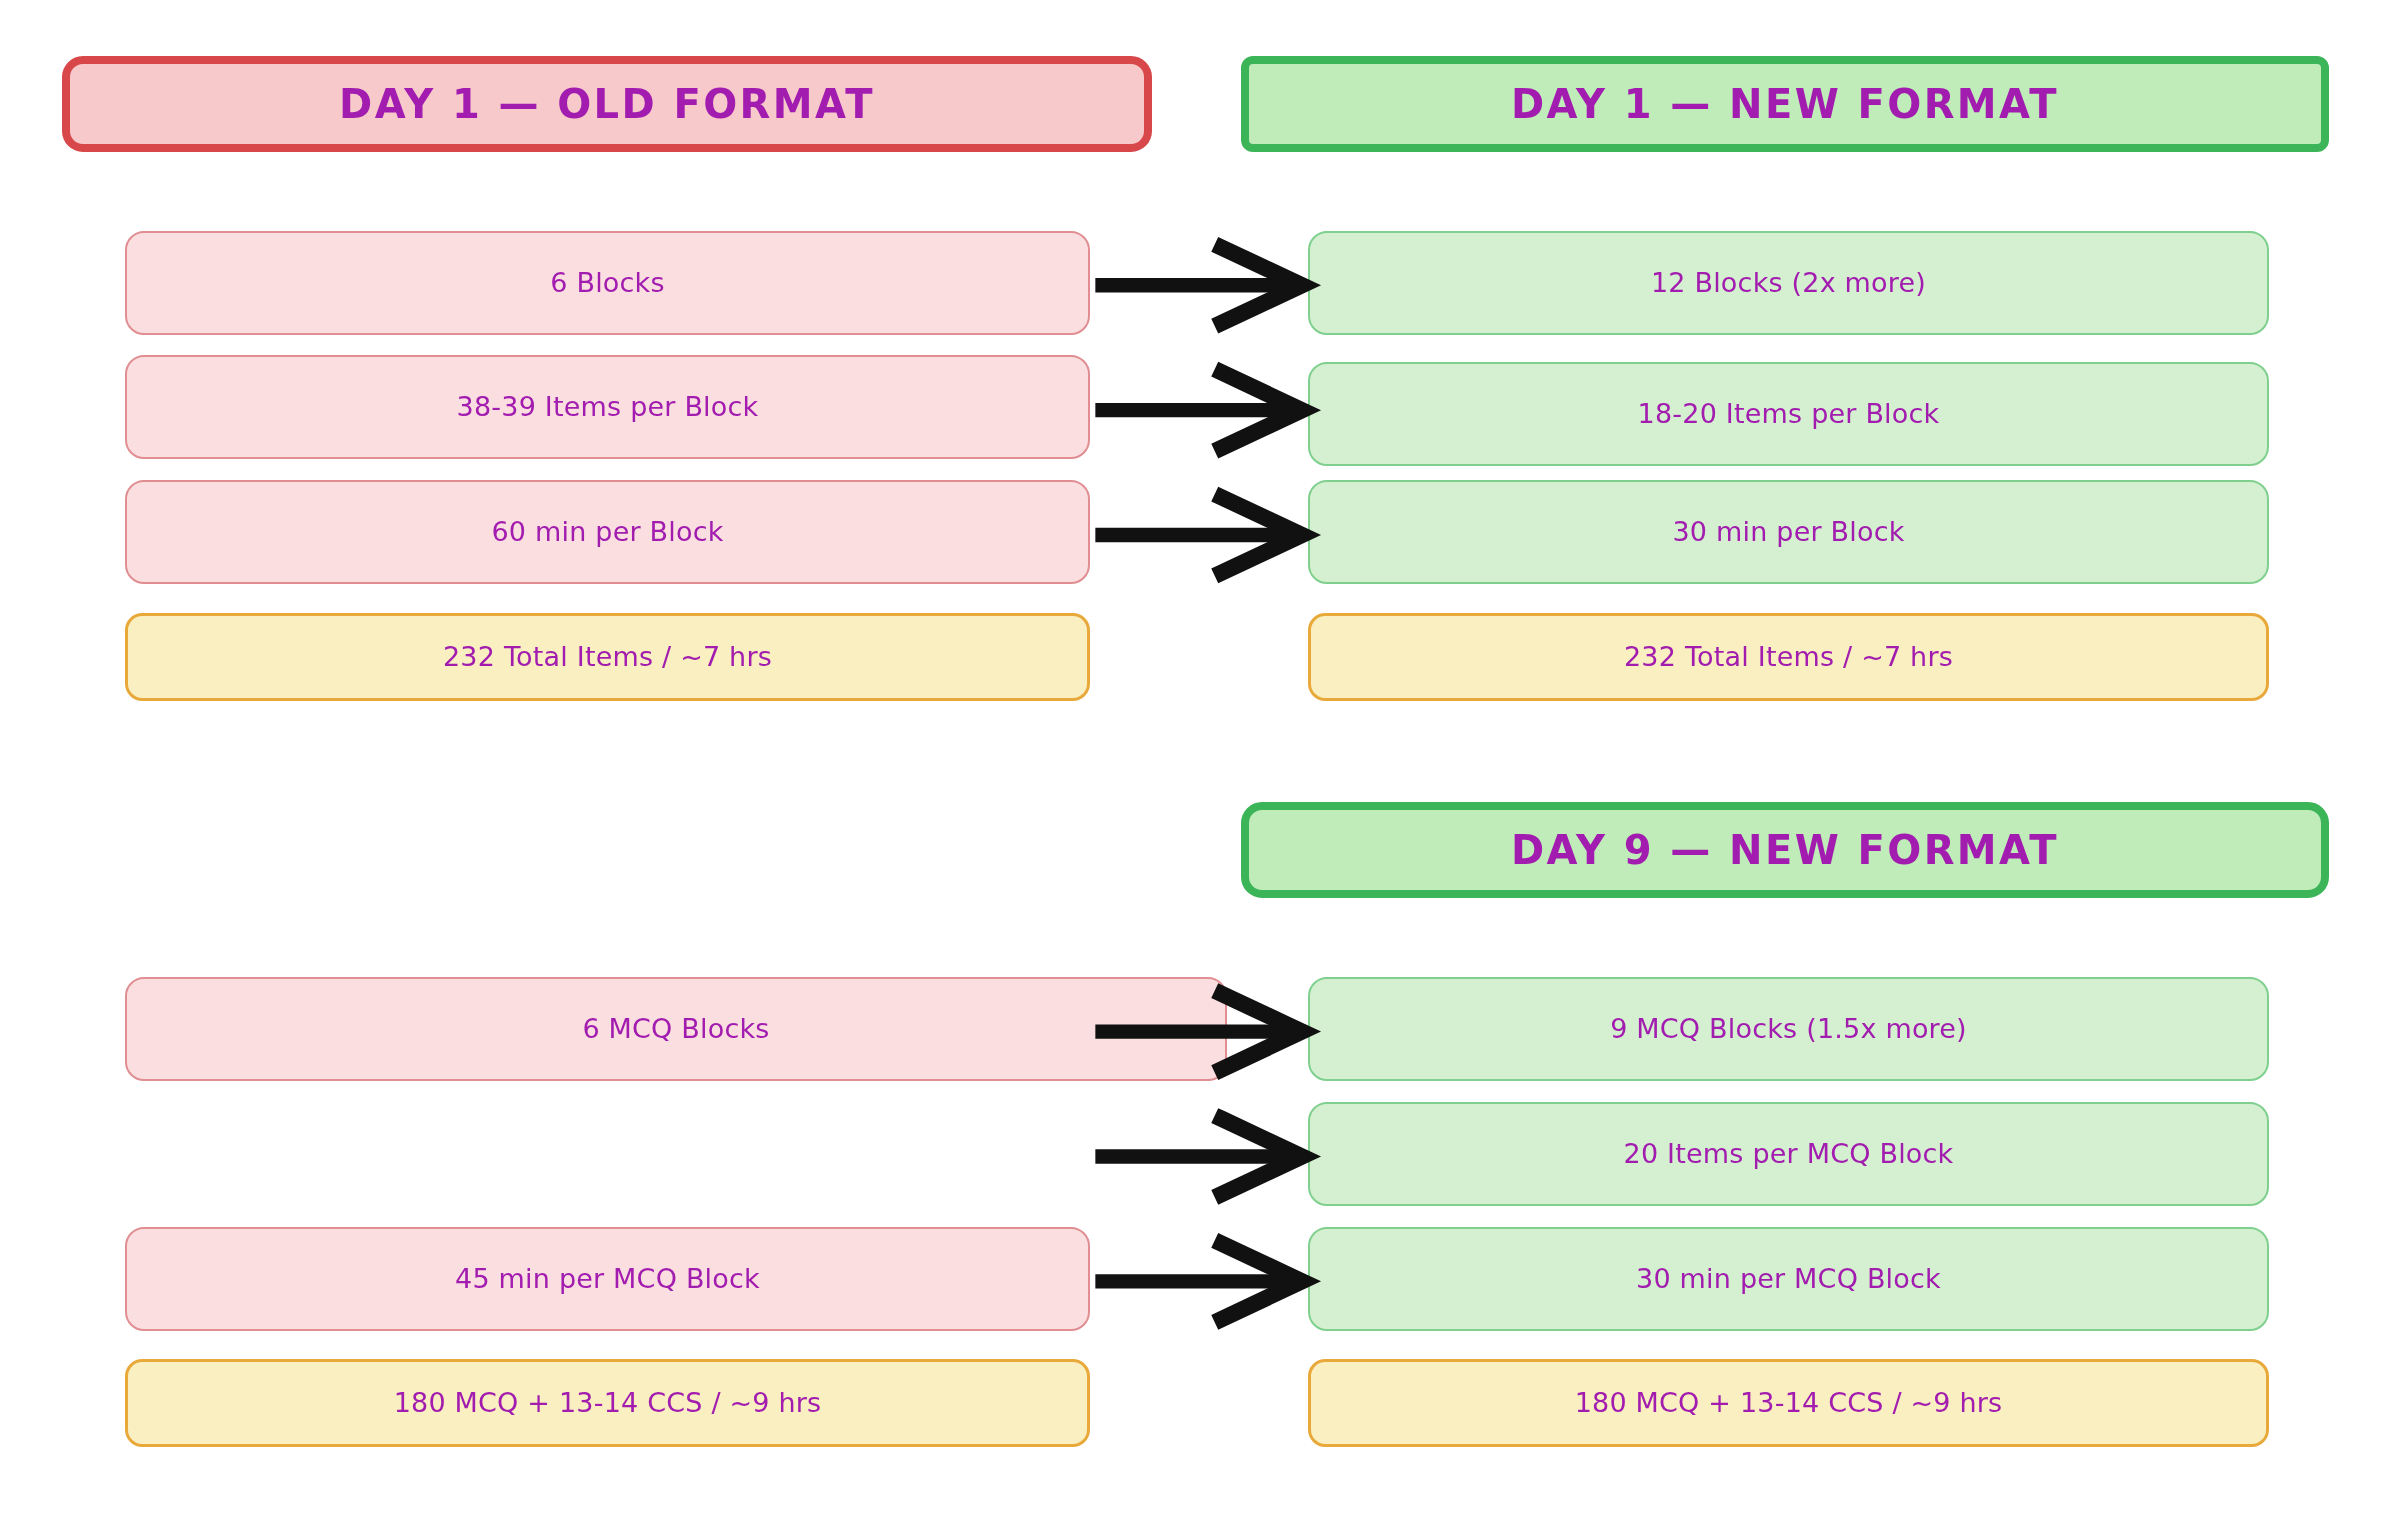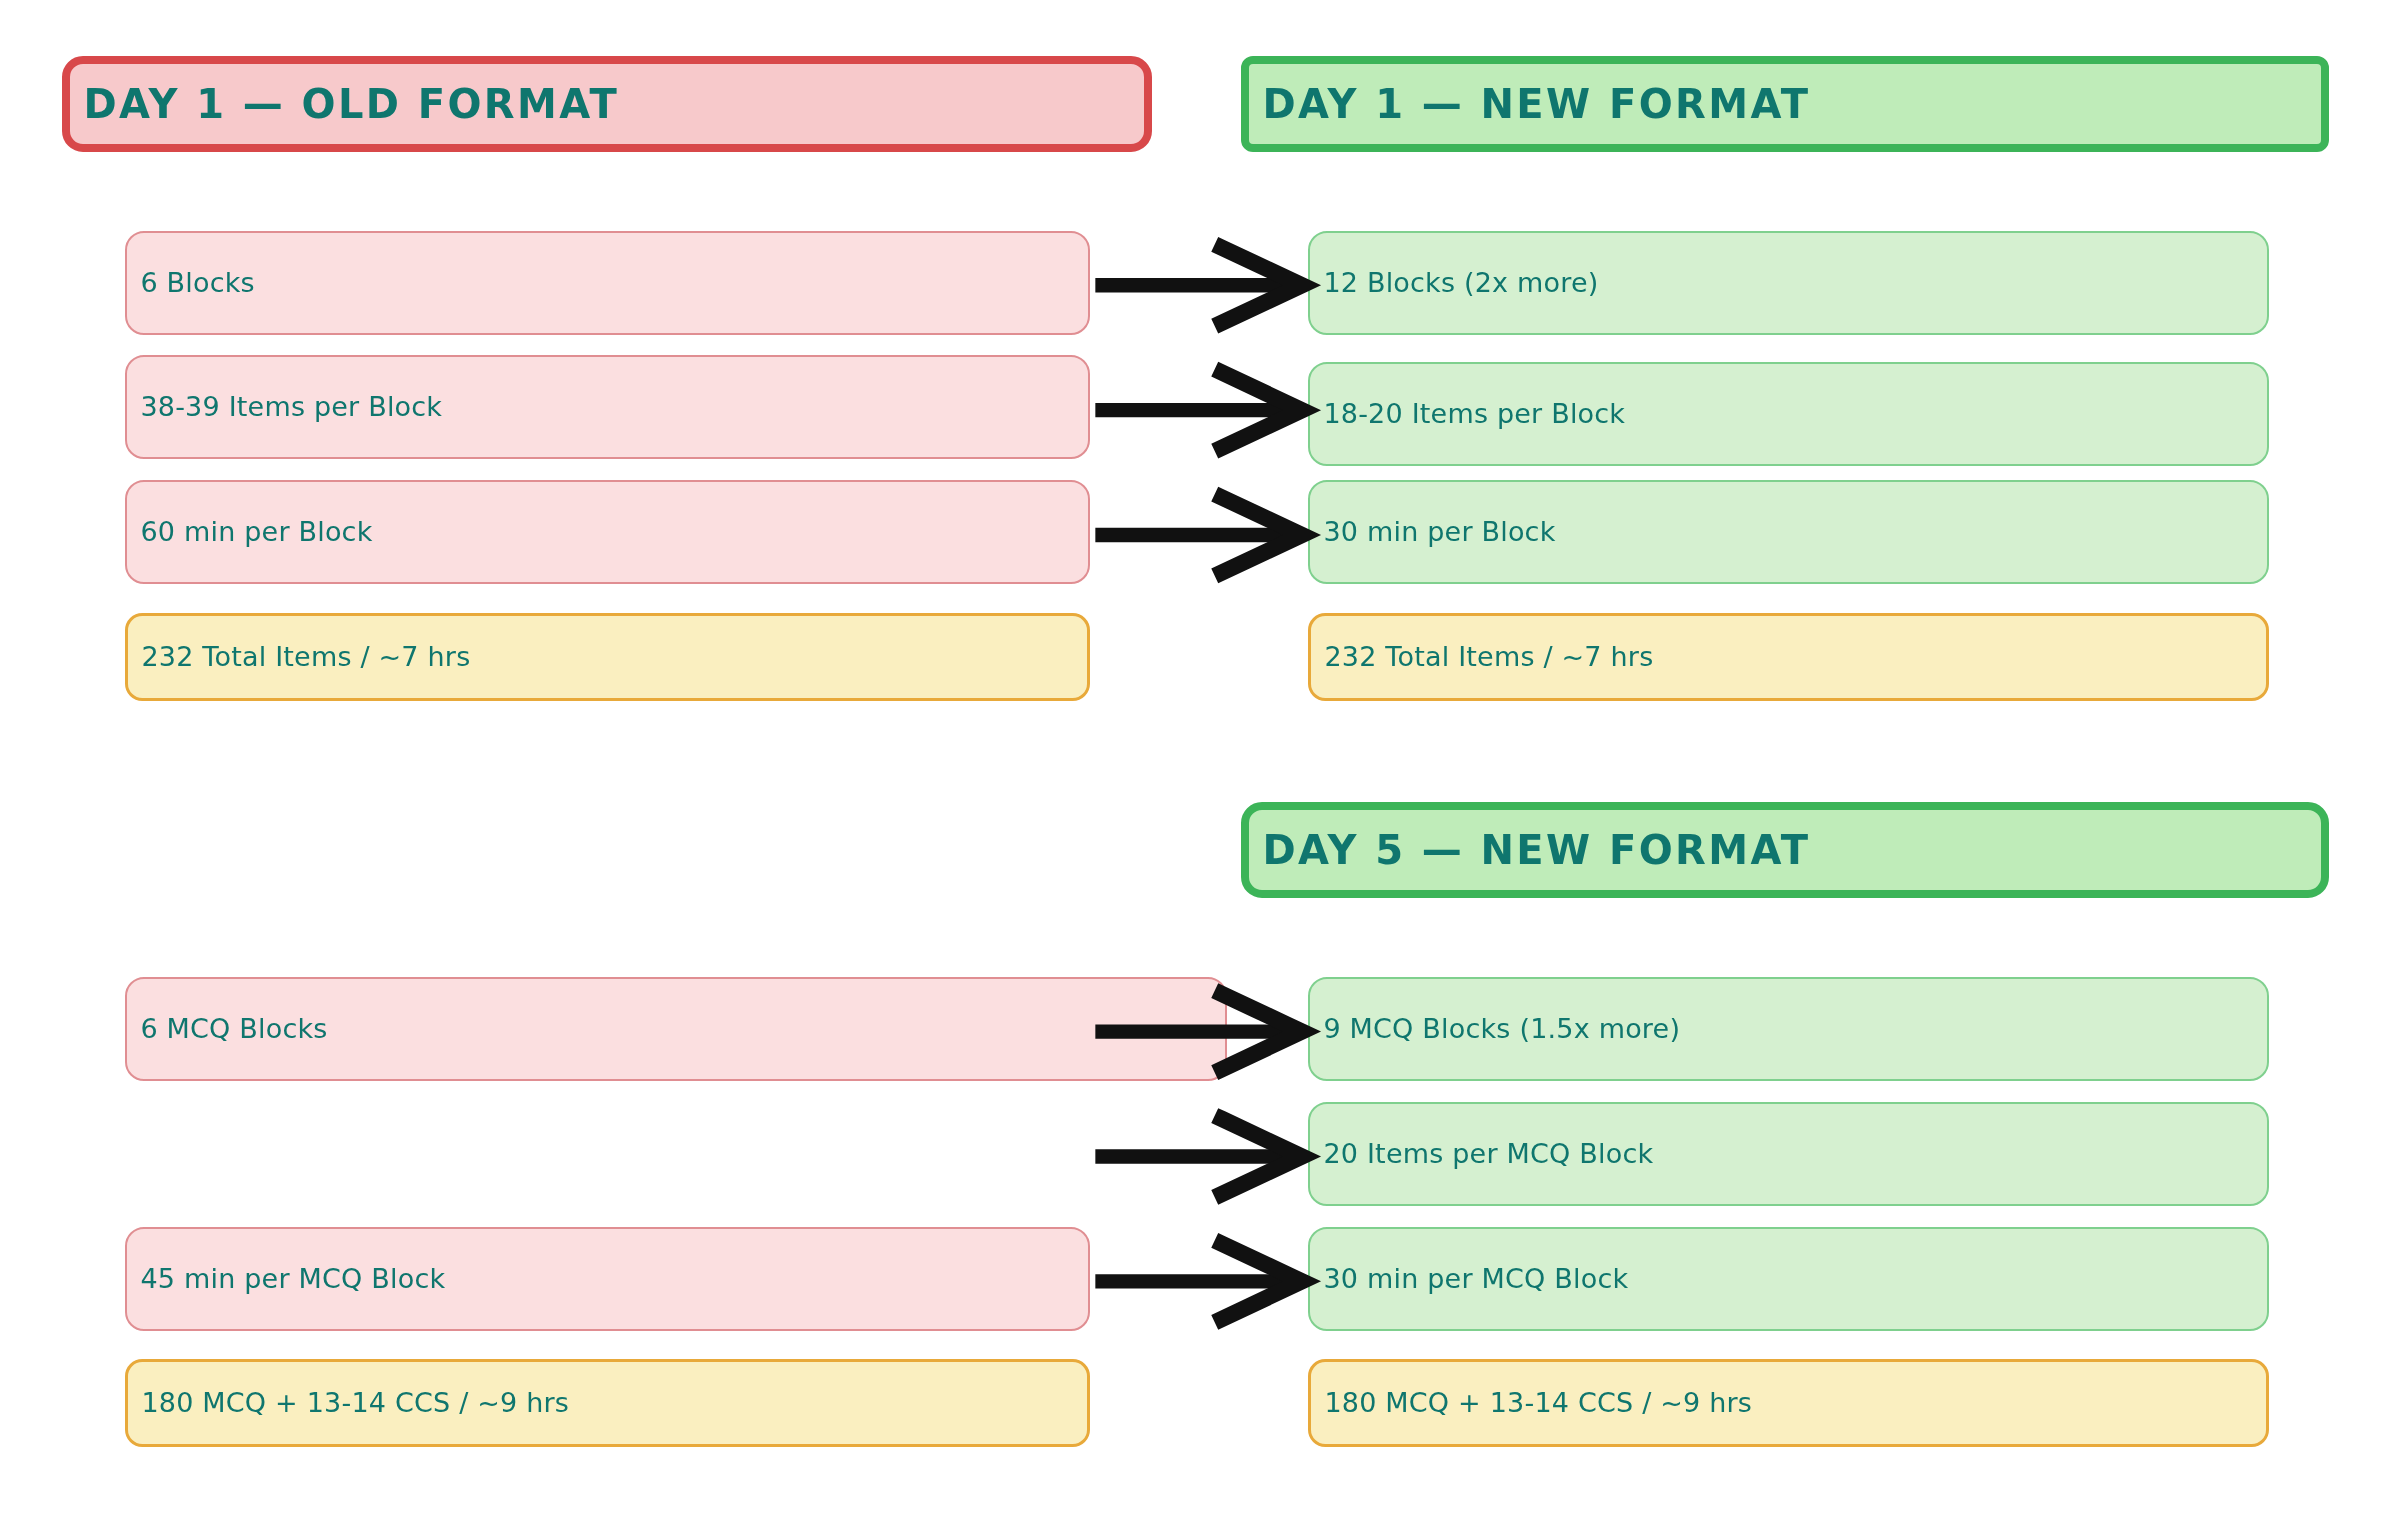--- a/index.html
+++ b/index.html
@@ -21,21 +21,22 @@
     background: #ffffff;
   }
 
   
   .box {
     position: absolute;
     box-sizing: border-box;
     display: flex;
     align-items: center;
     justify-content: center;
-    color: #0f766e;
+    text-align: center;
+    color: #a21caf;
     letter-spacing: 0.2px;
     font-family: "DejaVu Sans", sans-serif;
   }
 
   
   .hdr {
     height: 96px;
     border-radius: 21px;
     border-width: 8.6px;
     border-style: solid;
@@ -130,21 +131,21 @@
   </div>
   <div class="box item item-new" style="left:1308px; top:480px; width:961px;">
     <span class="label-text">30 min per Block</span>
   </div>
   <div class="box item item-total" style="left:1308px; top:613px; width:961px;">
     <span class="label-text">232 Total Items / ~7 hrs</span>
   </div>
 
 
   <div class="box hdr hdr-new" style="left:1241px; top:802px; width:1088px;">
-    <span class="label-text">DAY 5 — NEW FORMAT</span>
+    <span class="label-text">DAY 9 — NEW FORMAT</span>
   </div>
 
   <div class="box item item-old" style="left:125px; top:977px; width:1102px;">
     <span class="label-text">6 MCQ Blocks</span>
   </div>
   <div class="box item item-old" style="left:125px; top:1227px; width:965px;">
     <span class="label-text">45 min per MCQ Block</span>
   </div>
   <div class="box item item-total" style="left:125px; top:1359px; width:965px;">
     <span class="label-text">180 MCQ + 13-14 CCS / ~9 hrs</span>

